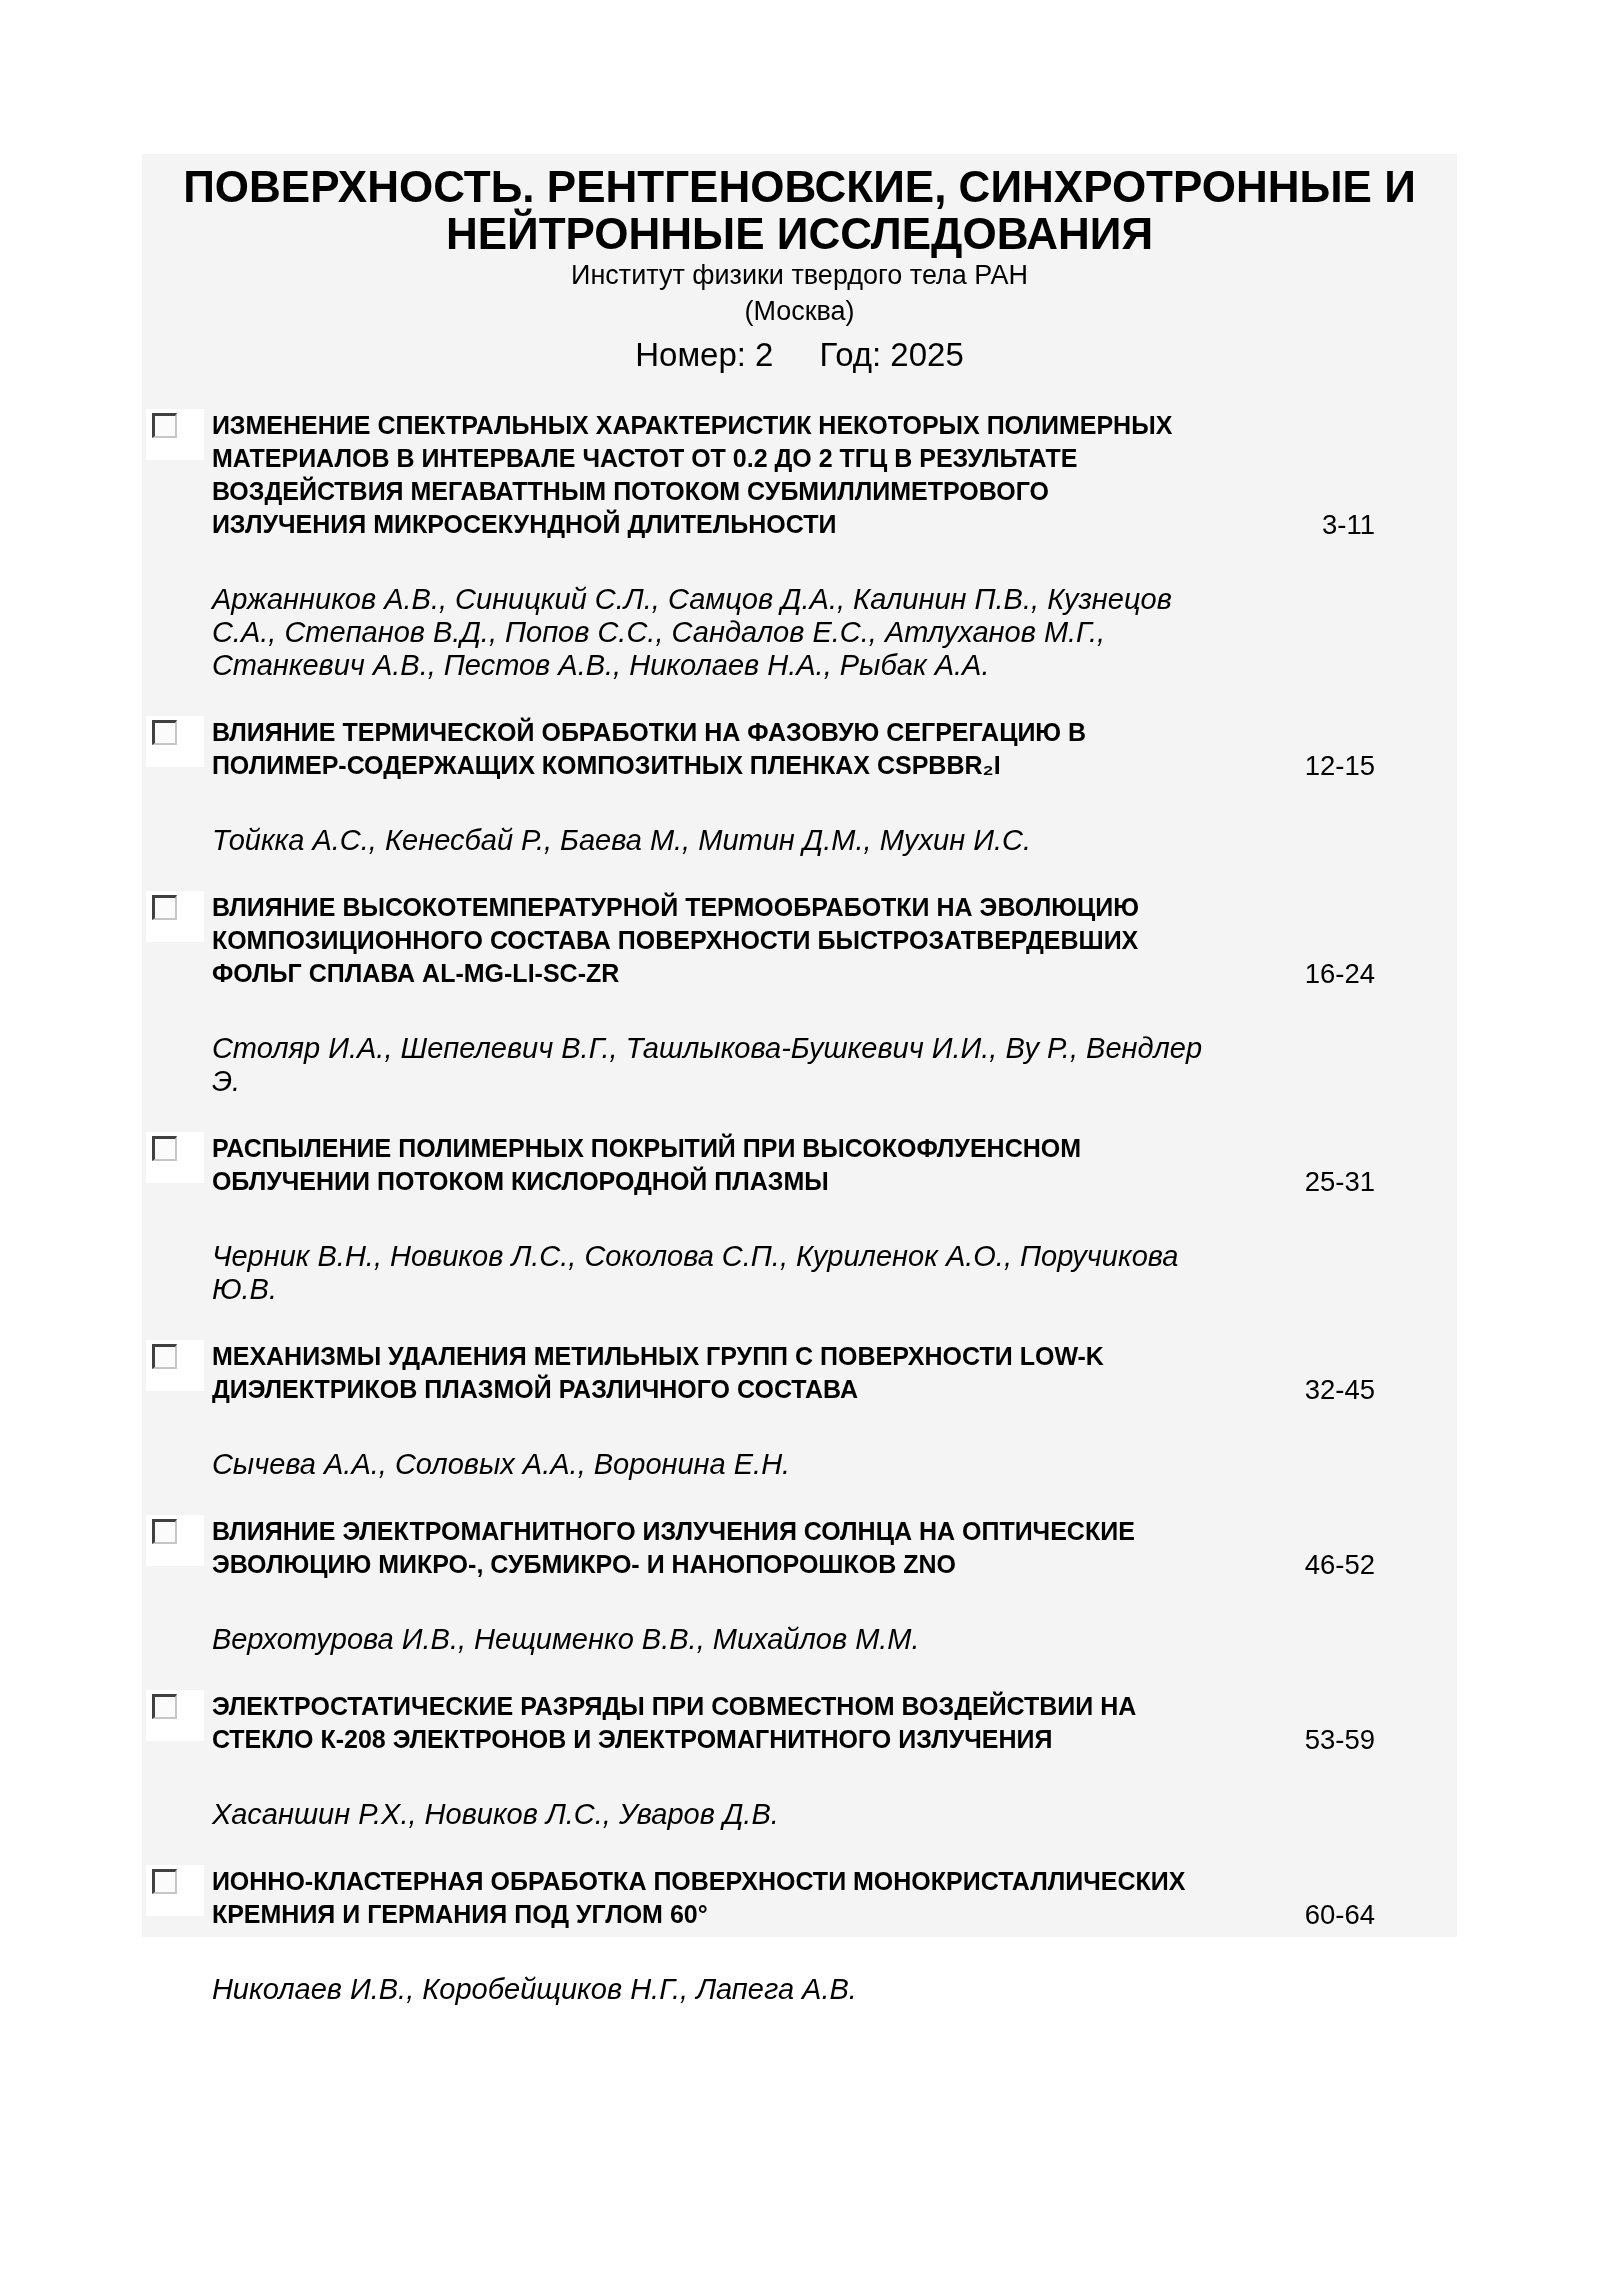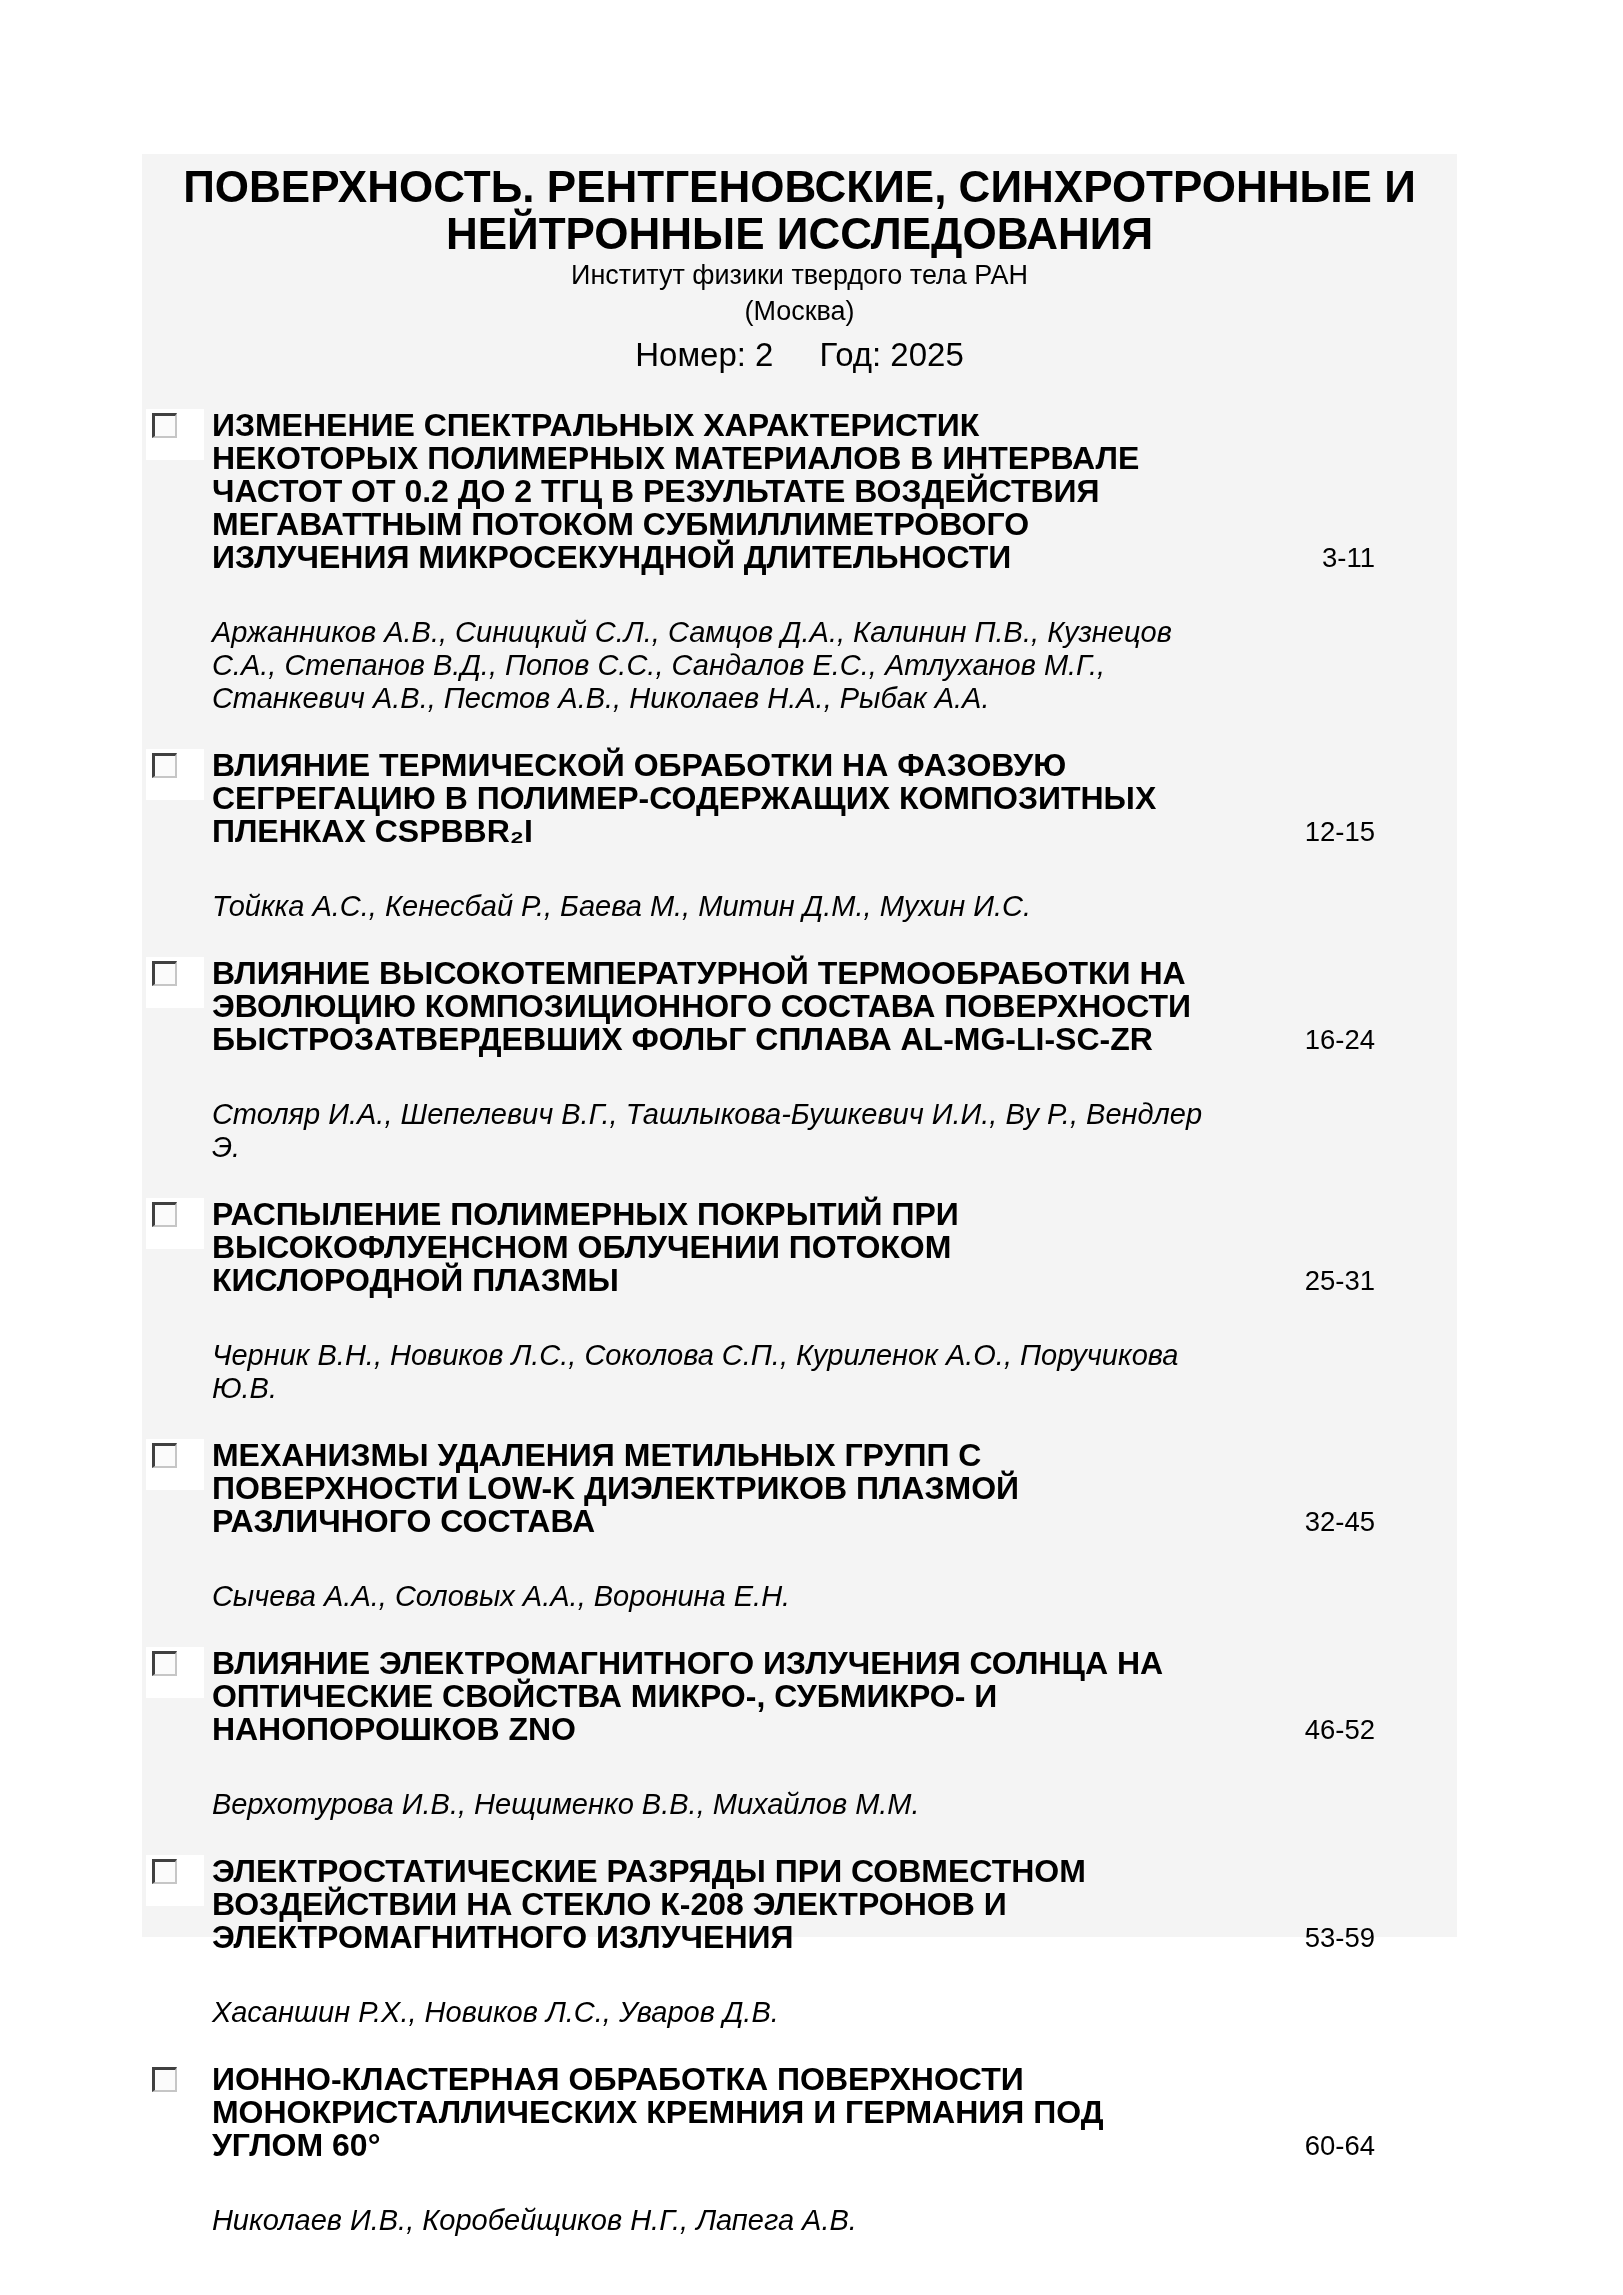--- a/index.html
+++ b/index.html
@@ -63,21 +63,21 @@
     border-top: 3.9px solid #404040;
     border-left: 3.9px solid #404040;
     border-right: 2px solid #c6c6c6;
     border-bottom: 2px solid #c6c6c6;
     cursor: pointer;
   }
   .text-cell { flex: 1 1 auto; min-width: 0; }
   .title-row { display: flex; align-items: flex-end; }
   .title {
     font-weight: 700;
-    font-size: 32px;
+    font-size: 25px;
     line-height: 33px;
     width: 982px;
     flex: 0 0 auto;
   }
   .pages {
     margin-left: auto;
     font-size: 27.5px;
     line-height: 33px;
     white-space: nowrap;
   }
@@ -179,21 +179,21 @@
   </div>
 
   <div class="entry">
     <div class="checkbox-cell">
       <span class="checkbox-well">
         <span class="checkbox"></span>
       </span>
     </div>
     <div class="text-cell">
       <div class="title-row">
-        <div class="title">ВЛИЯНИЕ ЭЛЕКТРОМАГНИТНОГО ИЗЛУЧЕНИЯ СОЛНЦА НА ОПТИЧЕСКИЕ СВОЙСТВА МИКРО-, СУБМИКРО- И НАНОПОРОШКОВ ZNO</div>
+        <div class="title">ВЛИЯНИЕ ЭЛЕКТРОМАГНИТНОГО ИЗЛУЧЕНИЯ СОЛНЦА НА ОПТИЧЕСКИЕ ЭВОЛЮЦИЮ МИКРО-, СУБМИКРО- И НАНОПОРОШКОВ ZNO</div>
         <div class="pages">46-52</div>
       </div>
       <div class="authors">Верхотурова И.В., Нещименко В.В., Михайлов М.М.</div>
     </div>
   </div>
 
   <div class="entry">
     <div class="checkbox-cell">
       <span class="checkbox-well">
         <span class="checkbox"></span>

